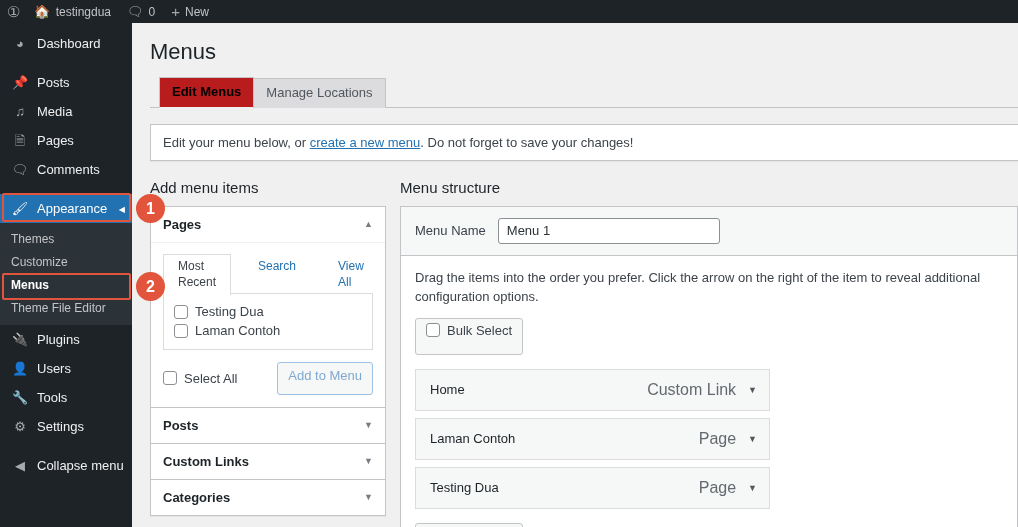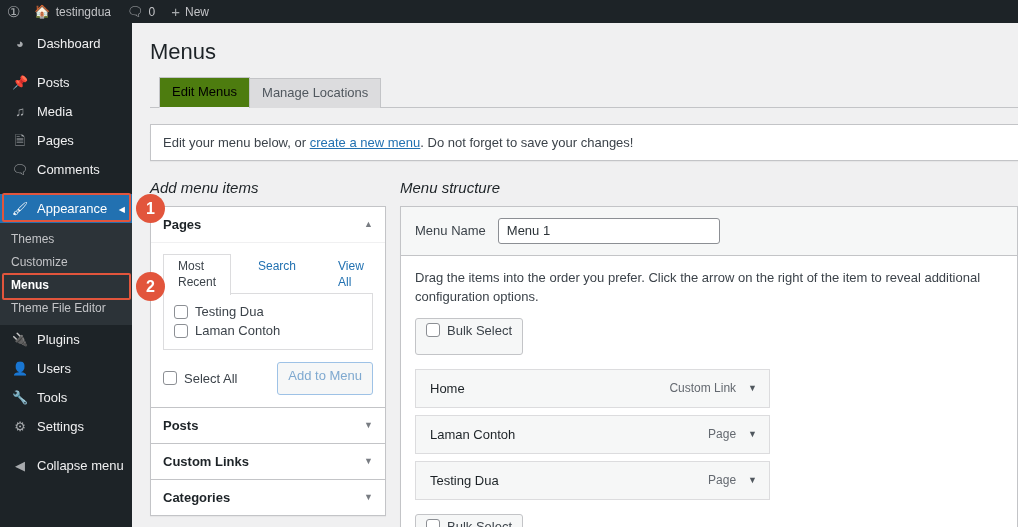--- a/index.html
+++ b/index.html
@@ -142,23 +142,23 @@
     background: #dcdcde;
     color: #50575e;
     font-size: 13px;
     padding: 4px 12px 5px;
     margin-right: -1px;
     line-height: 1.5;
     position: relative; top: 1px;
     cursor: pointer;
   }
   .nav-tab.active {
-    background: #4d7c0f;
+    background: #b91c1c;
     color: #000;
-    font-weight: 400;
+    font-weight: 700;
     border-bottom: 1px solid #f0f0f1;
   }
 
   
   .notice {
     margin: 16px 0 0 0;
     background: #fff;
     border: 1px solid #c3c4c7;
     border-left-width: 1px;
     padding: 10px 12px;
@@ -169,21 +169,21 @@
   }
   .notice a { color: #2271b1; text-decoration: underline; }
 
   
   .cols { display: flex; margin-top: 16px; gap: 14px; }
   .col-left { width: 236px; flex: none; }
   .col-right { flex: 1; }
 
   h2.sec {
     font-size: 15px; font-weight: 400; color: #1d2327;
-    margin-bottom: 8px; line-height: 1.4; font-style: italic;
+    margin-bottom: 8px; line-height: 1.4;
   }
 
   
   .accordion { background: #fff; border: 1px solid #c3c4c7; box-shadow: 0 1px 1px rgba(0,0,0,.04); }
   .acc-head {
     display: flex; align-items: center; justify-content: space-between;
     padding: 10px 12px;
     font-size: 13px; font-weight: 600; color: #1d2327;
     border-bottom: 1px solid #f0f0f1;
     cursor: pointer;
@@ -285,21 +285,21 @@
     background: #f6f7f7;
     border: 1px solid #dcdcde;
     display: flex; align-items: center; justify-content: space-between;
     padding: 11px 12px 11px 14px;
     margin-bottom: 7px;
     width: 355px;
     cursor: move;
   }
   .menu-item .mi-title { font-size: 13px; font-weight: normal; color: #1d2327; }
   .menu-item .mi-right { display: flex; align-items: center; gap: 12px; }
-  .menu-item .mi-type { font-size: 12px; color: #646970; }
+  .menu-item .mi-type { font-size: 16px; color: #646970; }
   .menu-item .mi-caret { font-size: 9px; color: #50575e; }
 
   .bulk-btn.bottom { margin-top: 7px; }
 </style>
 </head>
 <body>
 
 <div id="adminbar">
   <span class="ab-logo">①</span>
   <span class="ab-item">

